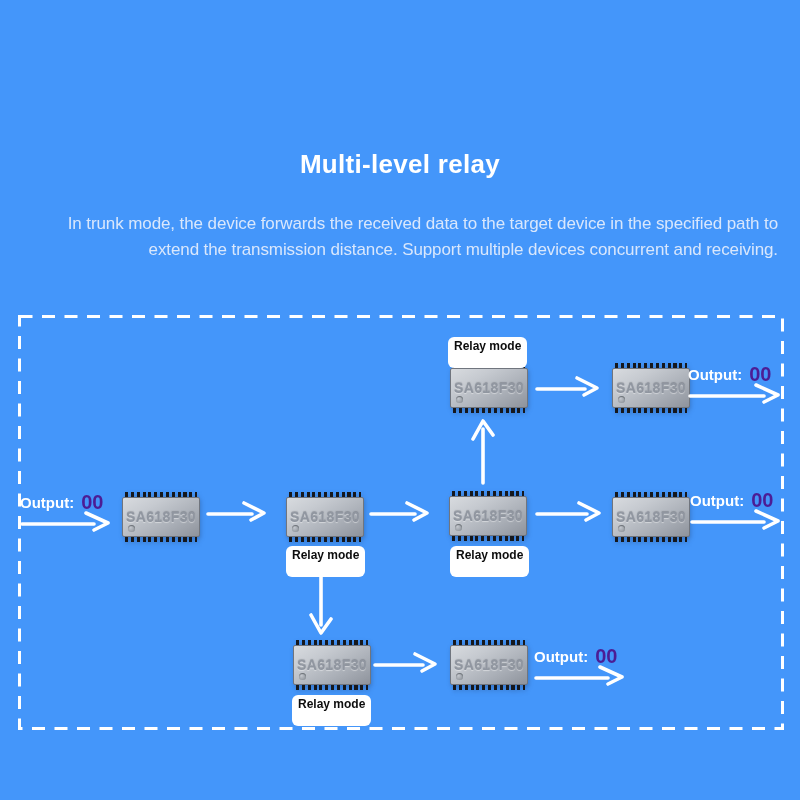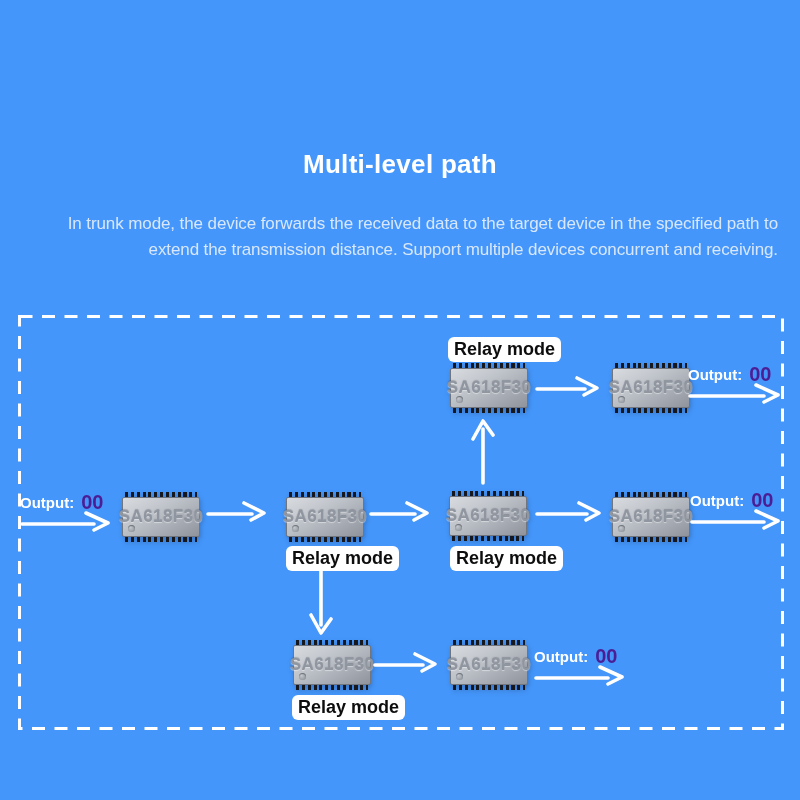--- a/index.html
+++ b/index.html
@@ -41,55 +41,55 @@
   }
   .chip-body {
     position: relative; height: 40px; box-sizing: border-box;
     border: 1px solid #70757e; border-radius: 2px;
     background: linear-gradient(150deg,
       var(--chip-body-light, #d8dbdf) 0%, #c6cad0 30%, #abb0b8 65%,
       var(--chip-body-dark, #8e939c) 100%);
     display: flex; align-items: center; justify-content: center;
   }
   .chip-text {
-    font-size: 17px; font-weight: 700; letter-spacing: 0.4px;
+    font-size: 14px; font-weight: 700; letter-spacing: 0.4px;
     color: #9096a0;
     text-shadow: 0 1px 1px rgba(255,255,255,0.45), 0 -1px 1px rgba(70,75,85,0.35);
   }
   .pin1 {
     position: absolute; left: 5px; bottom: 4px;
     width: 7px; height: 7px; border-radius: 50%;
     background: radial-gradient(circle at 35% 35%, #c6cad0, #83888f);
     box-shadow: inset 0 1px 1px rgba(60,65,72,0.6);
   }
 
   .relay-pill {
     position: absolute;
     background: var(--pill-bg, #ffffff);
     color: var(--pill-text, #0d0d0d);
-    font-size: 18px; font-weight: 700; line-height: 1;
-    padding: 3px 6px 4px; border-radius: 6px;
+    font-size: 12px; font-weight: 700; line-height: 1;
+    padding: 3px 6px 16px; border-radius: 6px;
     white-space: nowrap;
   }
 
   .output { position: absolute; display: flex; flex-direction: column; }
   .output-text { display: flex; align-items: flex-end; gap: 7px; height: 22px; }
   .output-label { color: #ffffff; font-size: 15px; font-weight: 600; line-height: 1.1; padding-bottom: 1px; white-space: nowrap; }
   .output-value { color: #4c1d95; font-size: 20px; font-weight: 800; line-height: 1; }
 
   .arrow { display: block; position: absolute; }
   .arrow.in-flow { position: static; margin-top: -2px; }
   .arrow * { vector-effect: non-scaling-stroke; }
 </style>
 </head>
 <body>
 
 <div class="stage">
 
-  <h1 class="title">Multi-level path</h1>
+  <h1 class="title">Multi-level relay</h1>
   <p class="desc">In trunk mode, the device forwards the received data to the target device in the specified path to extend the transmission distance. Support multiple devices concurrent and receiving.</p>
 
   <svg class="dashed-box" width="772" height="418">
     <rect x="3.5" y="3.5" width="763" height="412" fill="none" stroke="#ffffff" stroke-width="3" stroke-dasharray="13 9.5"></rect>
   </svg>
 
   <div class="chip" style="left:122px; top:492px">
     <div class="chip-pins"></div>
     <div class="chip-body">
       <span class="chip-text">SA618F30</span>

